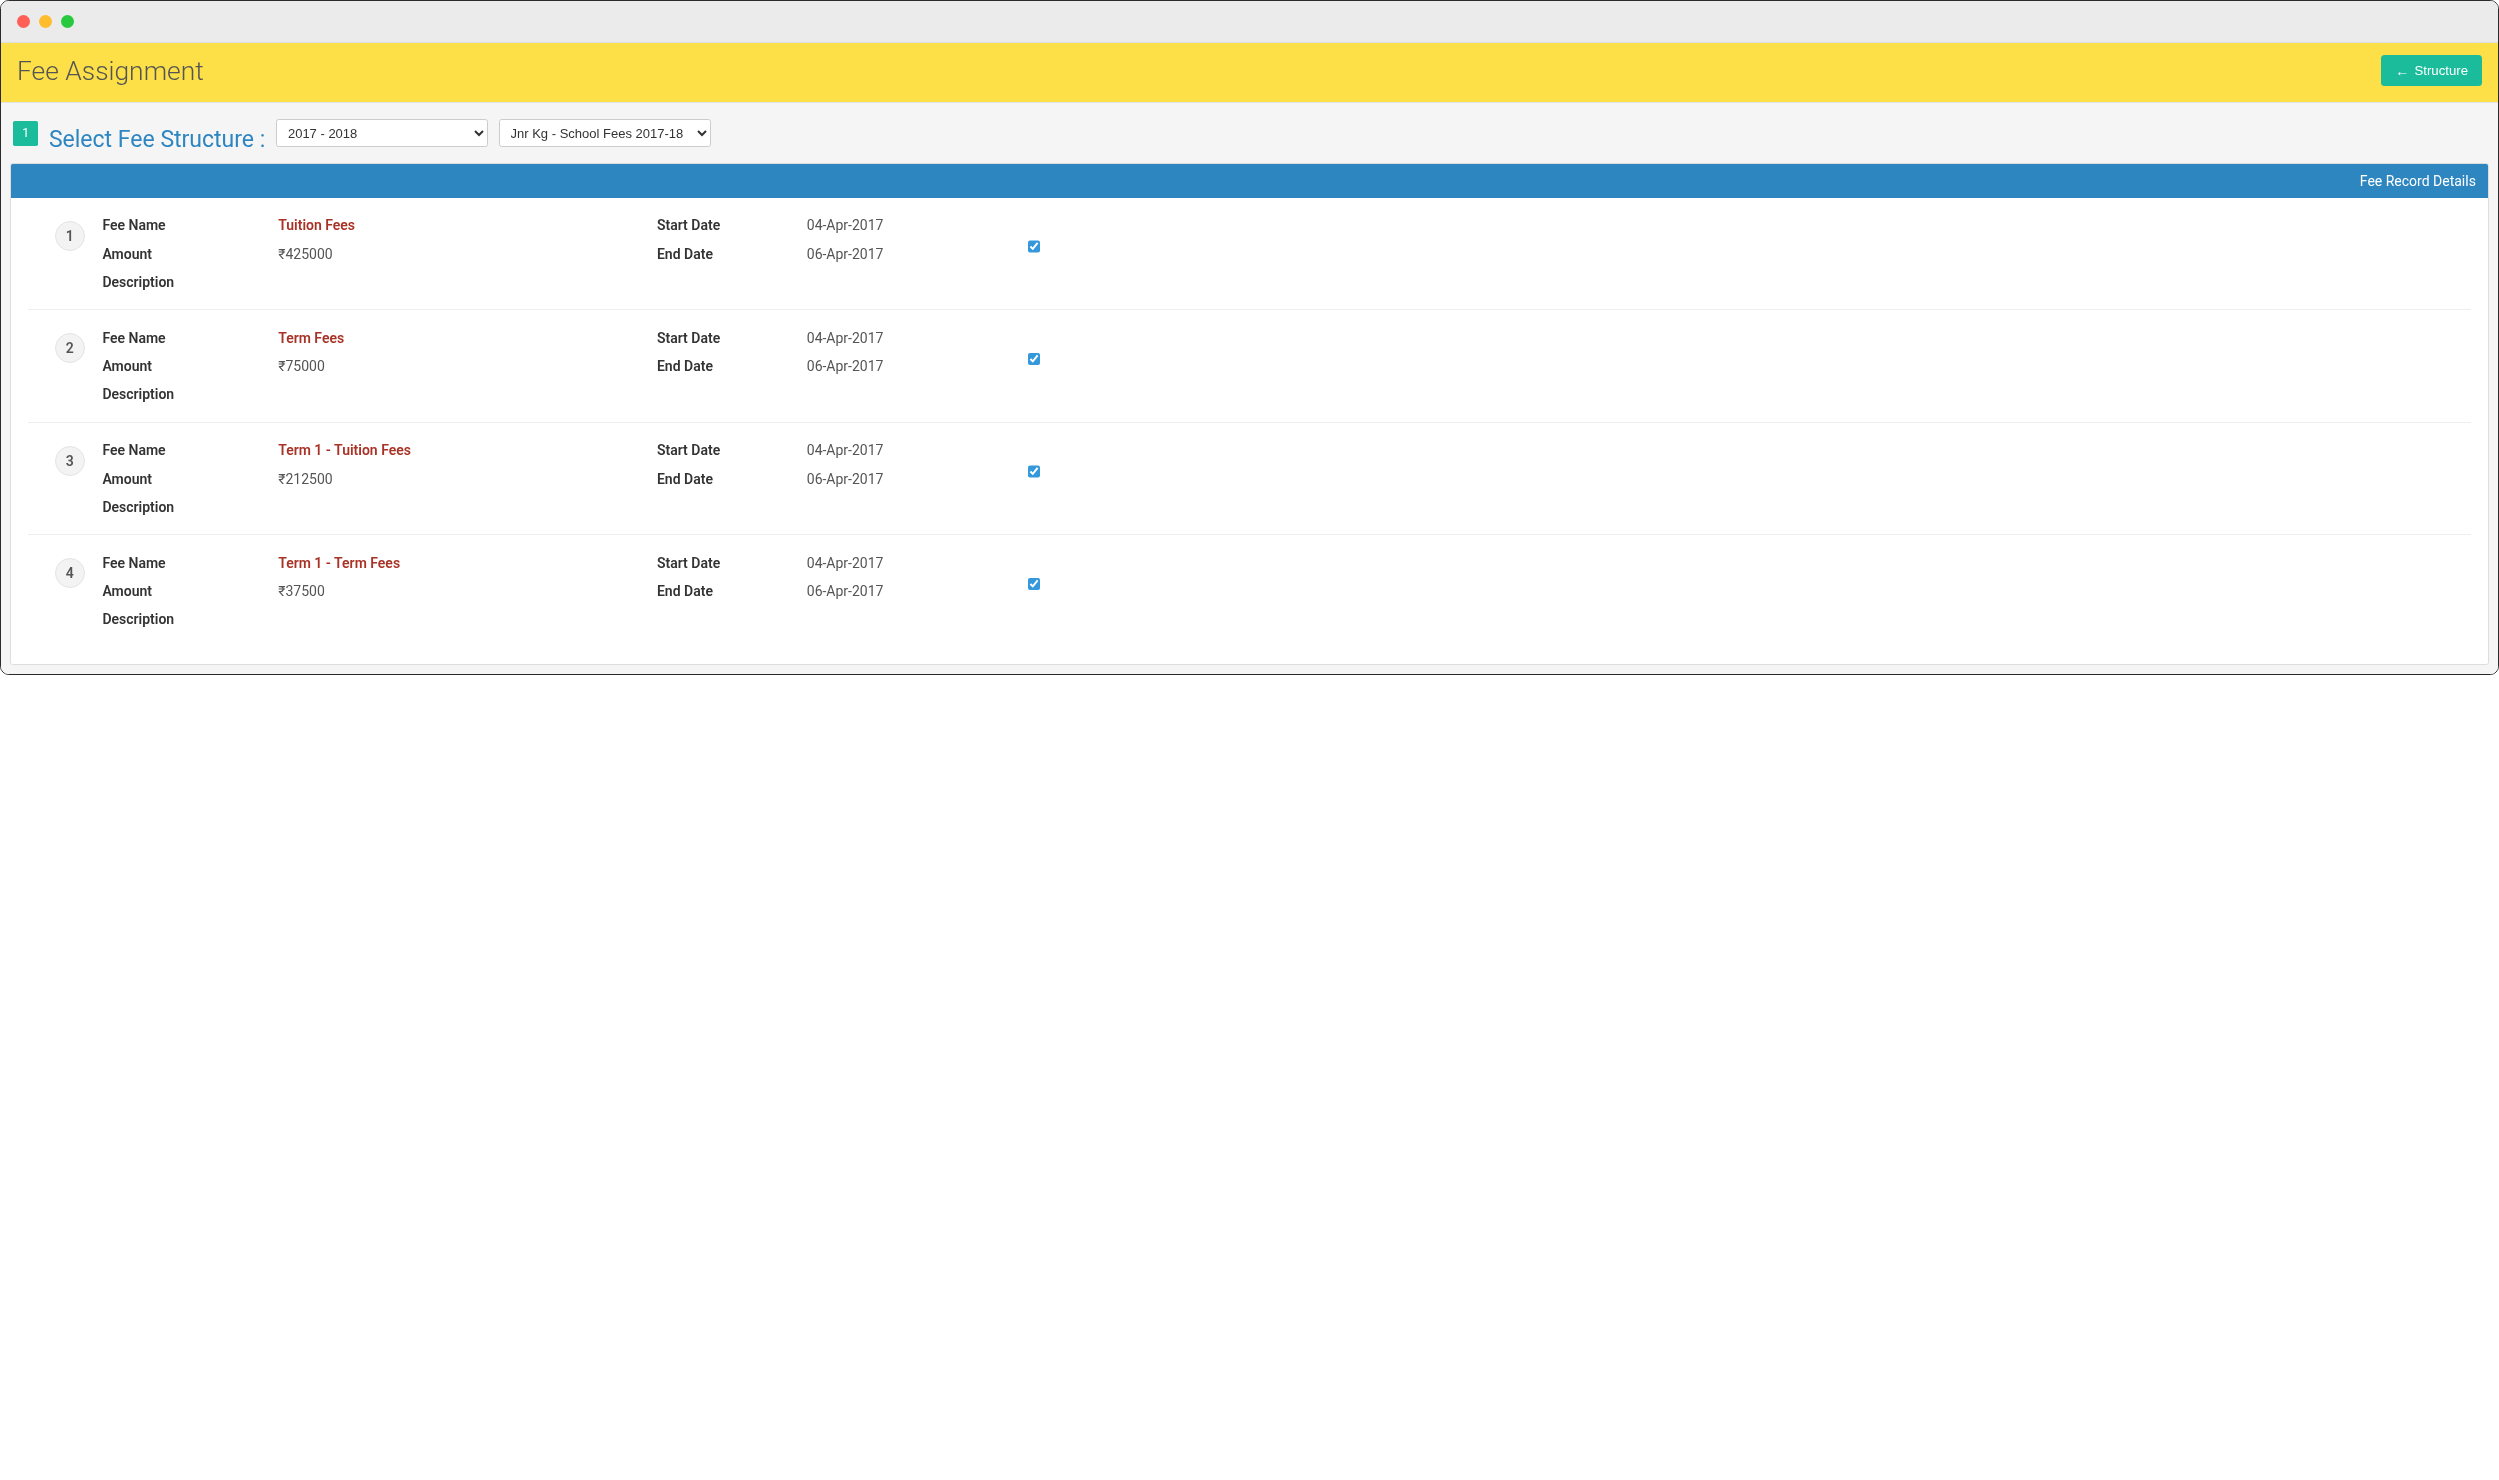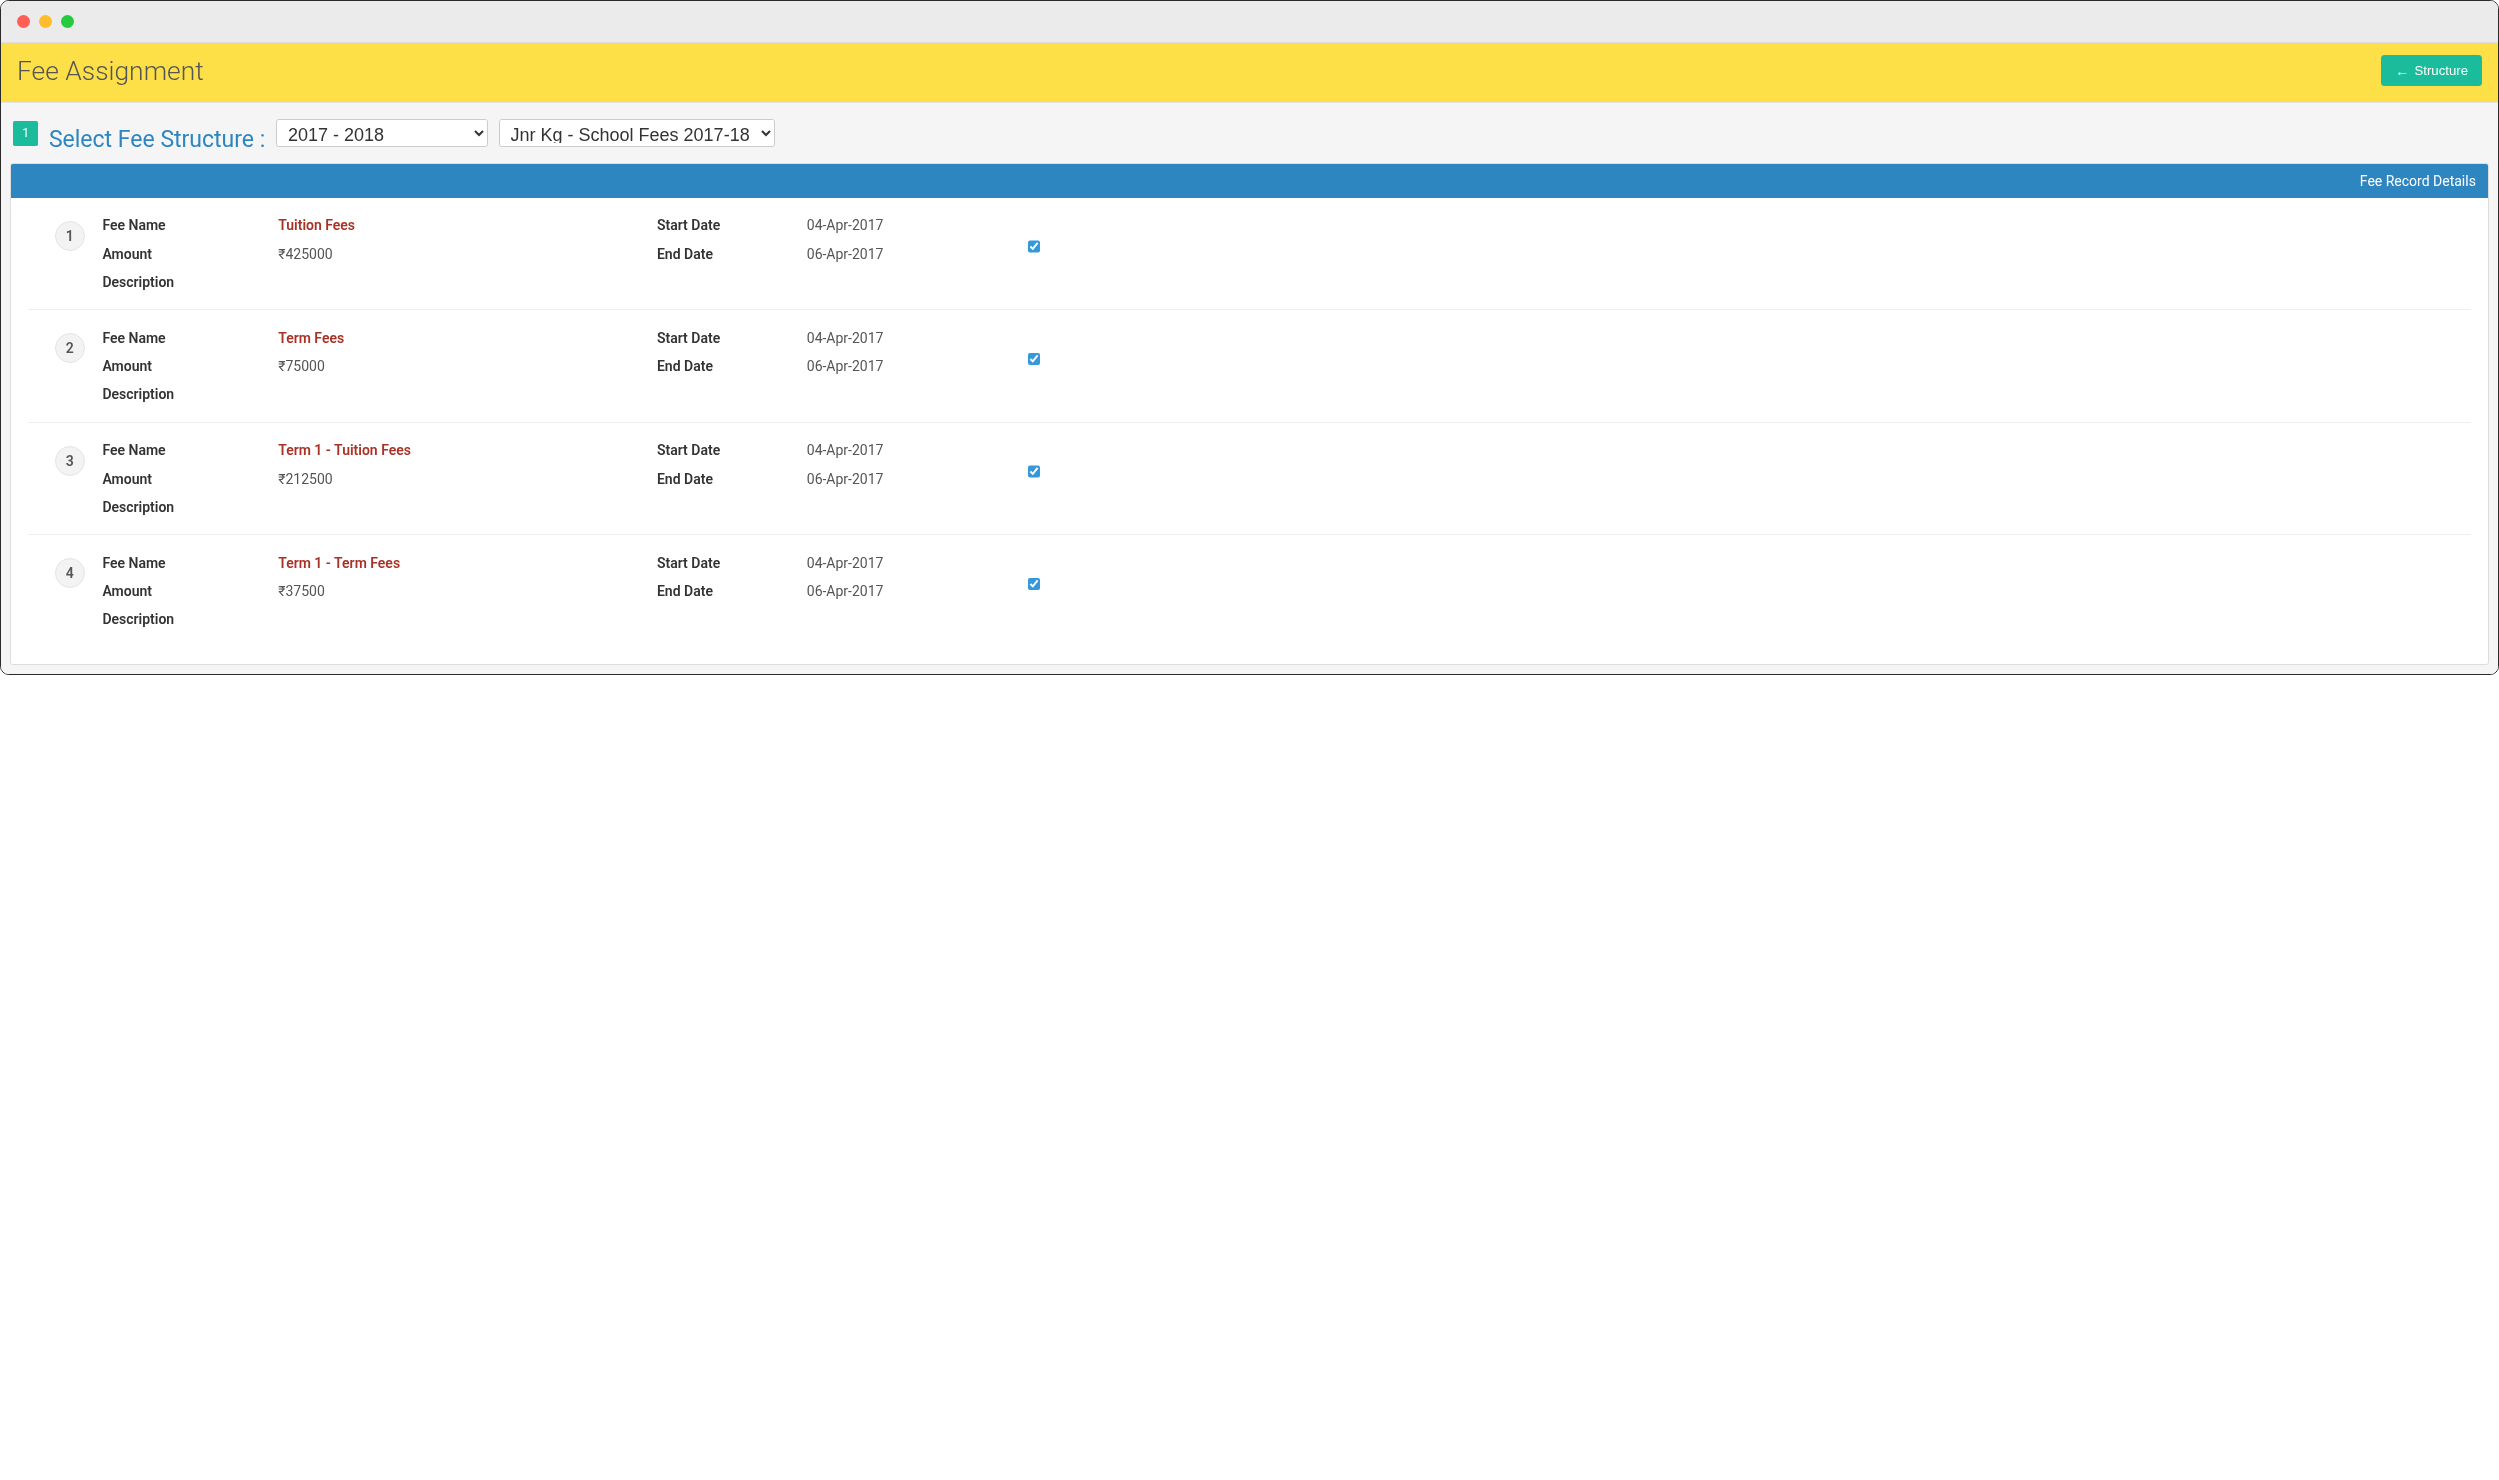--- a/index.html
+++ b/index.html
@@ -96,21 +96,21 @@
       font-size: 23px;
       color: #2e86c1;
       font-weight: 400;
       margin-top: 12px;
     }
     .select {
       height: 28px;
       border: 0.9px solid #ccc;
       border-radius: 2.6px;
       padding: 3.5px 7px;
-      font-size: 18px;
+      font-size: 13px;
       color: #333;
       background: #fff;
       min-width: 212px;
     }
 
     .panel {
       border: 0.9px solid #ddd;
       border-radius: 2.6px;
       background: #fff;
       overflow: hidden;

